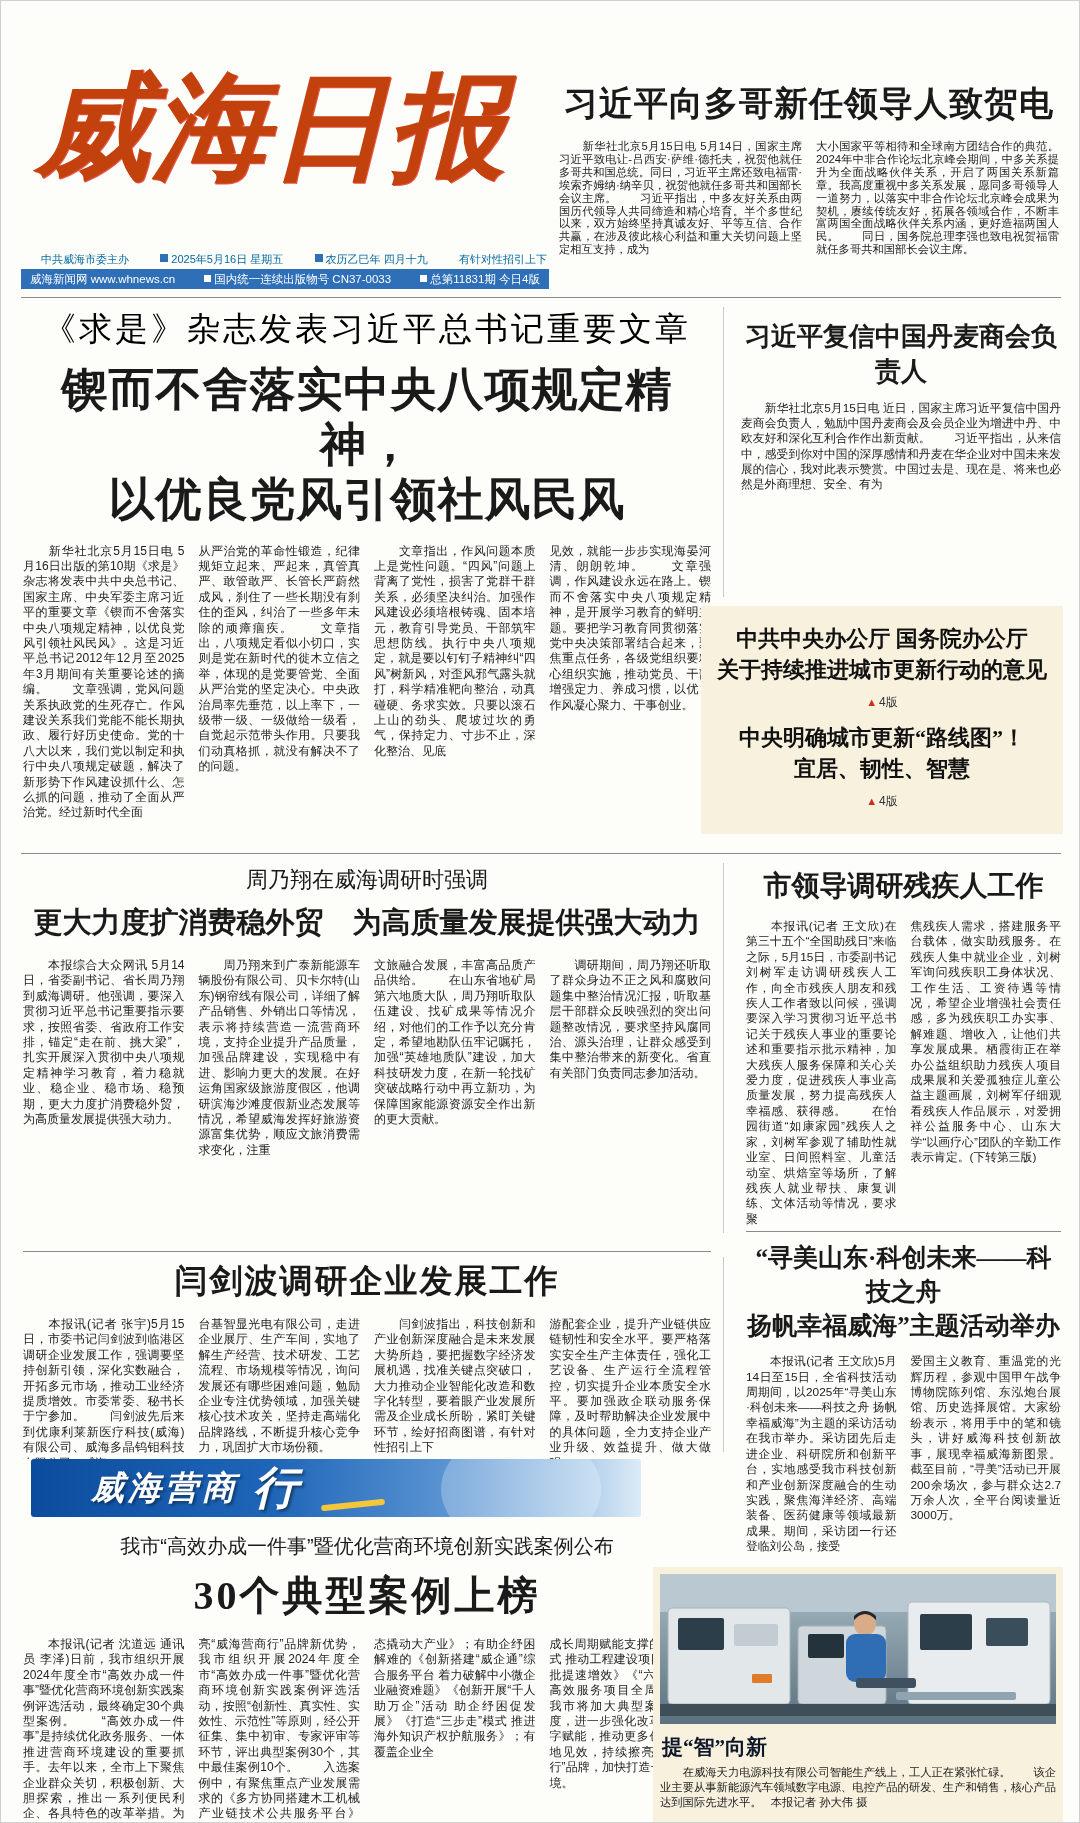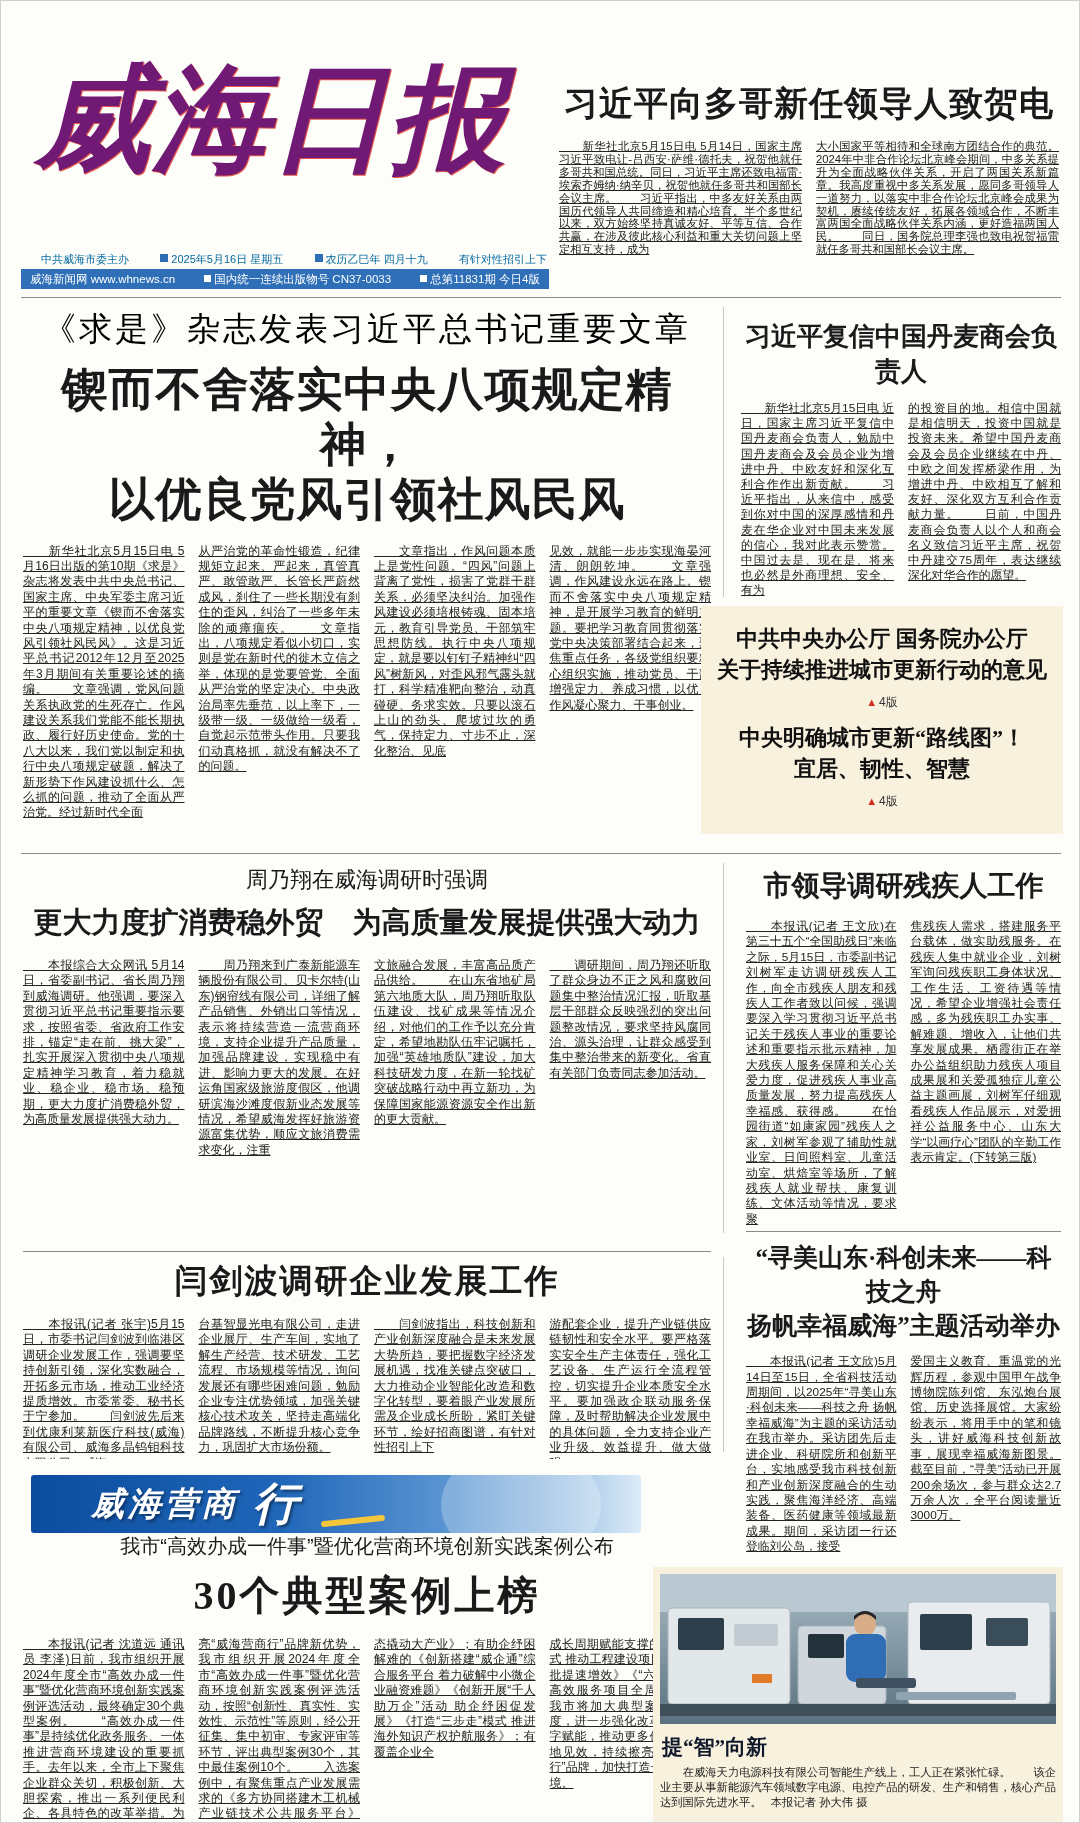--- a/index.html
+++ b/index.html
@@ -2,33 +2,33 @@
 <html><head>
 <meta charset="utf-8">
 <style>
   html,body{margin:0;padding:0;background:#e9e9e9;}
   .page{position:relative;width:1080px;height:1823px;margin:0 auto;background:#fdfdfa;
         font-family:"Liberation Sans","DejaVu Sans",sans-serif;color:#1a1a1a;
         overflow:hidden;border:1px solid #d0d0d0;box-sizing:border-box;}
   .serif{font-family:"Liberation Serif","DejaVu Serif",serif;}
 
   
-  .logo{position:absolute;left:34px;top:52px;width:500px;font-family:Liberation Mono, monospace;
-        font-weight:bold;font-style:italic;font-size:116px;line-height:1.3;color:#701a75;
+  .logo{position:absolute;left:34px;top:52px;width:500px;font-family:Liberation Serif, serif;
+        font-weight:bold;font-style:italic;font-size:116px;line-height:1.3;color:#c2410c;
         letter-spacing:2px;white-space:nowrap;text-shadow:1px 1px 0 #e5574a;}
   .dateline{position:absolute;left:40px;top:251px;width:506px;display:flex;justify-content:space-between;
         font-size:11px;color:#0369a1;align-items:center;}
   .sq{display:inline-block;width:8px;height:8px;background:#2e6fb7;margin-right:3px;vertical-align:1px;}
   .infobar{position:absolute;left:20px;top:268px;width:528px;height:20px;background:#2e6fb7;color:#fff;
         display:flex;justify-content:space-between;align-items:center;font-size:11.5px;padding:0 9px;box-sizing:border-box;}
   .infobar .sq{background:#fff;width:7px;height:7px;}
 
   
   .cols{display:flex;overflow:hidden;}
-  .col{flex:1;padding:0 7px;font-size:12px;line-height:15.4px;text-align:justify;color:#222;overflow:hidden;text-decoration:underline;}
+  .col{flex:1;padding:0 7px;font-size:12px;line-height:15.4px;text-align:justify;color:#222;overflow:hidden;}
   .col:first-child{padding-left:0;}
   .col:last-child{padding-right:0;}
 
   
   .hr{position:absolute;border-top:1px solid #8a8a8a;}
   .vr{position:absolute;border-left:1px solid #c8c8c8;width:0;}
 
   
   .tr-art{position:absolute;left:558px;top:80px;width:500px;}
   .tr-art .hl{font-size:34px;font-weight:bold;text-align:center;letter-spacing:1px;}
@@ -73,21 +73,21 @@
 
   
   .xm{position:absolute;left:745px;top:1240px;width:315px;}
   .xm .hl{text-align:center;font-size:25px;font-weight:bold;line-height:1.35;}
   .xm .cols{margin-top:12px;height:240px;}
   .xm .col{font-size:11.8px;}
 
   
   .banner{position:absolute;left:30px;top:1458px;width:610px;height:58px;border-radius:3px;overflow:hidden;
         background:linear-gradient(90deg,#0c4c9e 0%,#1f66b8 40%,#5e97d4 70%,#b5d2ec 92%,#dcebf7 100%);
-        display:flex;align-items:center;padding-left:60px;box-sizing:border-box;margin-top:16px;}
+        display:flex;align-items:center;padding-left:60px;box-sizing:border-box;}
   .banner::before{content:"";position:absolute;right:40px;top:-30px;width:160px;height:120px;border-radius:50%;
         background:rgba(255,255,255,.25);}
   .banner-main{color:#fff;font-size:33px;font-weight:bold;font-style:italic;letter-spacing:4px;
         text-shadow:2px 2px 3px rgba(0,0,0,.4);position:relative;}
   .banner-xing{color:#fff;font-size:45px;font-style:italic;font-weight:bold;margin-left:14px;position:relative;
         font-family:"DejaVu Serif",serif;text-shadow:2px 2px 3px rgba(0,0,0,.45);}
   .banner-swoosh{position:absolute;left:290px;bottom:9px;width:64px;height:6px;background:#f5c63c;
         transform:rotate(-6deg);border-radius:3px;}
 
   
@@ -152,21 +152,20 @@
       <div class="col">从严治党的革命性锻造，纪律规矩立起来、严起来，真管真严、敢管敢严、长管长严蔚然成风，刹住了一些长期没有刹住的歪风，纠治了一些多年未除的顽瘴痼疾。　　文章指出，八项规定看似小切口，实则是党在新时代的徙木立信之举，体现的是党要管党、全面从严治党的坚定决心。中央政治局率先垂范，以上率下，一级带一级、一级做给一级看，自觉起示范带头作用。只要我们动真格抓，就没有解决不了的问题。</div>
       <div class="col">　　文章指出，作风问题本质上是党性问题。“四风”问题上背离了党性，损害了党群干群关系，必须坚决纠治。加强作风建设必须培根铸魂、固本培元，教育引导党员、干部筑牢思想防线。执行中央八项规定，就是要以钉钉子精神纠“四风”树新风，对歪风邪气露头就打，科学精准靶向整治，动真碰硬、务求实效。只要以滚石上山的劲头、爬坡过坎的勇气，保持定力、寸步不止，深化整治、见底</div>
       <div class="col">见效，就能一步步实现海晏河清、朗朗乾坤。　　文章强调，作风建设永远在路上。锲而不舍落实中央八项规定精神，是开展学习教育的鲜明主题。要把学习教育同贯彻落实党中央决策部署结合起来，聚焦重点任务，各级党组织要精心组织实施，推动党员、干部增强定力、养成习惯，以优良作风凝心聚力、干事创业。</div>
     </div>
   </div>
 
   <div class="dk">
     <div class="hl serif">习近平复信中国丹麦商会负责人</div>
     <div class="cols">
       <div class="col">　　新华社北京5月15日电 近日，国家主席习近平复信中国丹麦商会负责人，勉励中国丹麦商会及会员企业为增进中丹、中欧友好和深化互利合作作出新贡献。　　习近平指出，从来信中，感受到你对中国的深厚感情和丹麦在华企业对中国未来发展的信心，我对此表示赞赏。中国过去是、现在是、将来也必然是外商理想、安全、有为</div>
-      <div class="col">的投资目的地。相信中国就是相信明天，投资中国就是投资未来。希望中国丹麦商会及会员企业继续在中丹、中欧之间发挥桥梁作用，为增进中丹、中欧相互了解和友好、深化双方互利合作贡献力量。　　日前，中国丹麦商会负责人以个人和商会名义致信习近平主席，祝贺中丹建交75周年，表达继续深化对华合作的愿望。</div>
     </div>
   </div>
 
   <div class="notice">
     <div class="t serif">
       <div>中共中央办公厅 国务院办公厅</div>
       <div>关于持续推进城市更新行动的意见</div>
     </div>
     <div class="pg"><span class="tri">▲</span><span>4版</span></div>
     <div class="t serif">

